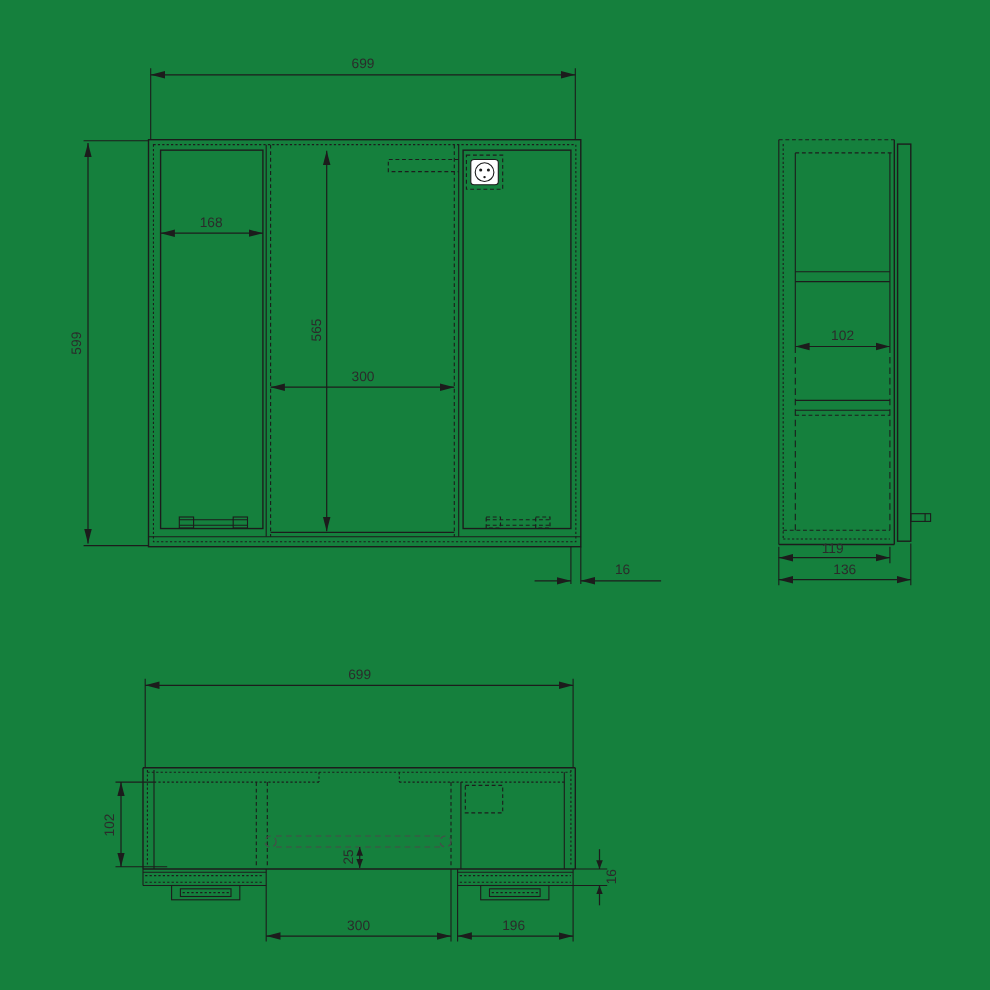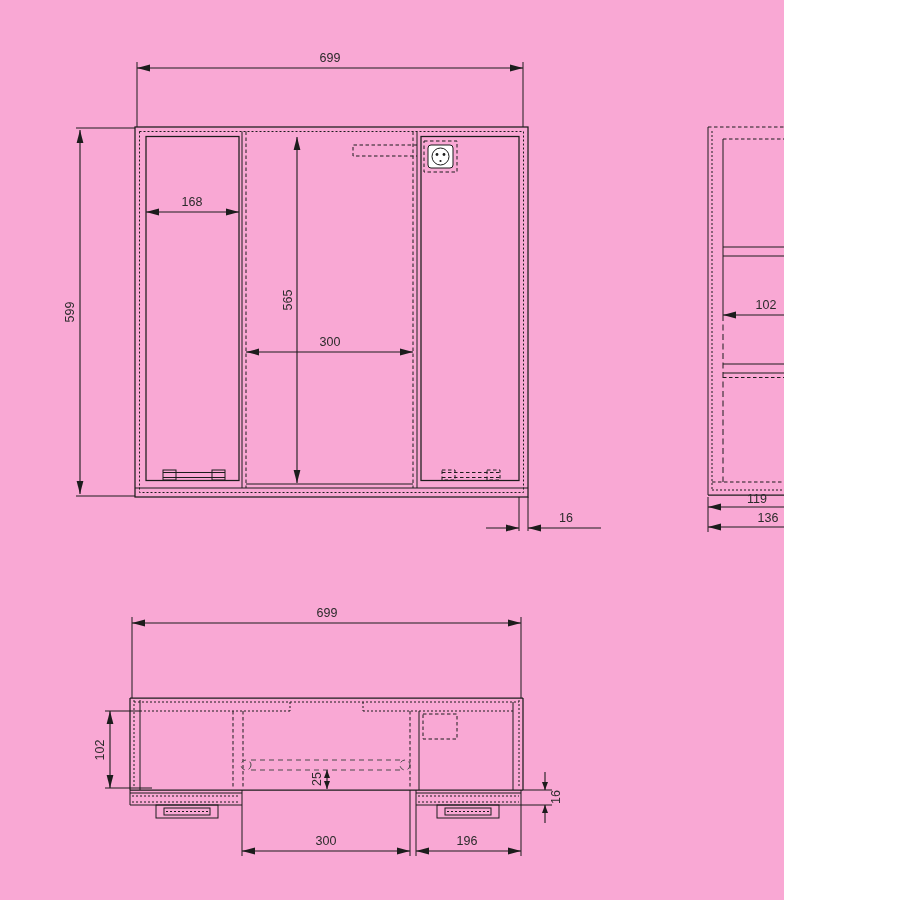--- a/index.html
+++ b/index.html
@@ -1,16 +1,16 @@
 <!DOCTYPE html>
 <html><head>
 <meta charset="utf-8">
 <style>
   html,body{margin:0;padding:0;background:#ffffff;}
-  .stage{position:relative;width:784px;height:900px;background:#f9a8d4;overflow:hidden;
+  .stage{position:relative;width:900px;height:900px;background:#15803d;overflow:hidden;
          font-family:"Liberation Sans",sans-serif;}
   svg{display:block;}
   .s  {stroke:#1c1c1c;stroke-width:1.25;fill:none;}
   .s1 {stroke:#1c1c1c;stroke-width:1;fill:none;}
   .d  {stroke:#1c1c1c;stroke-width:1;fill:none;stroke-dasharray:6 3.5;}
   .d2 {stroke:#1c1c1c;stroke-width:1;fill:none;stroke-dasharray:3.5 2.5;}
   .dt {stroke:#1c1c1c;stroke-width:1;fill:none;stroke-dasharray:2 2;}
   .dg {stroke:#4a4a4a;stroke-width:1;fill:none;stroke-dasharray:5 4;}
   .dim{stroke:#1c1c1c;stroke-width:1.1;fill:none;}
   .txt{font:12.5px "Liberation Sans",sans-serif;fill:#2b2b2b;}

